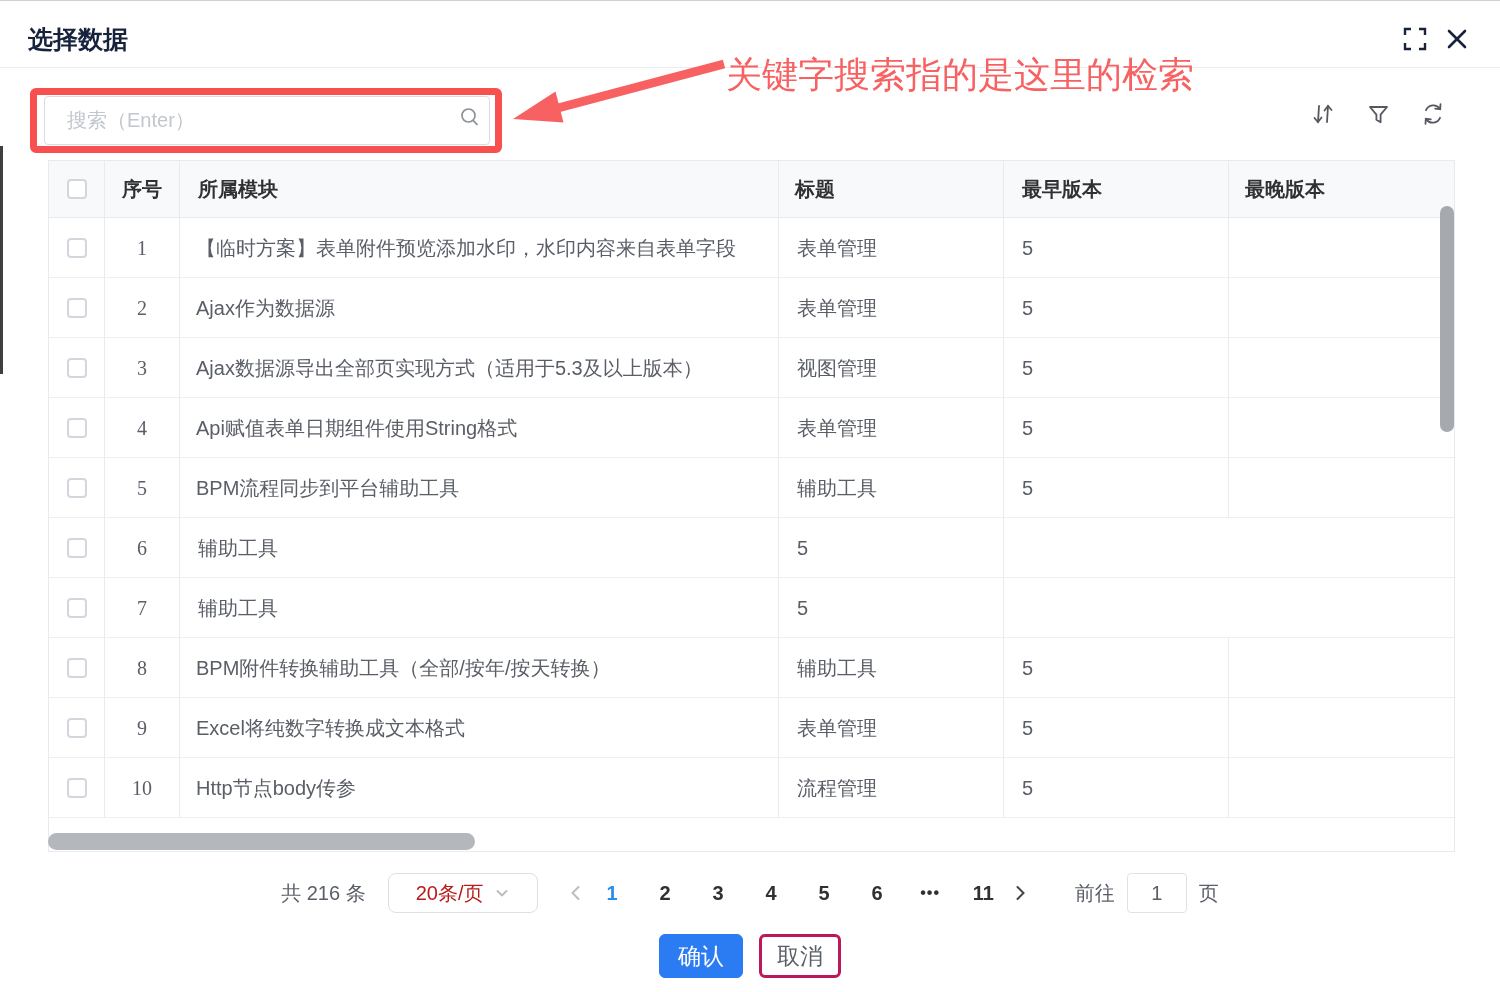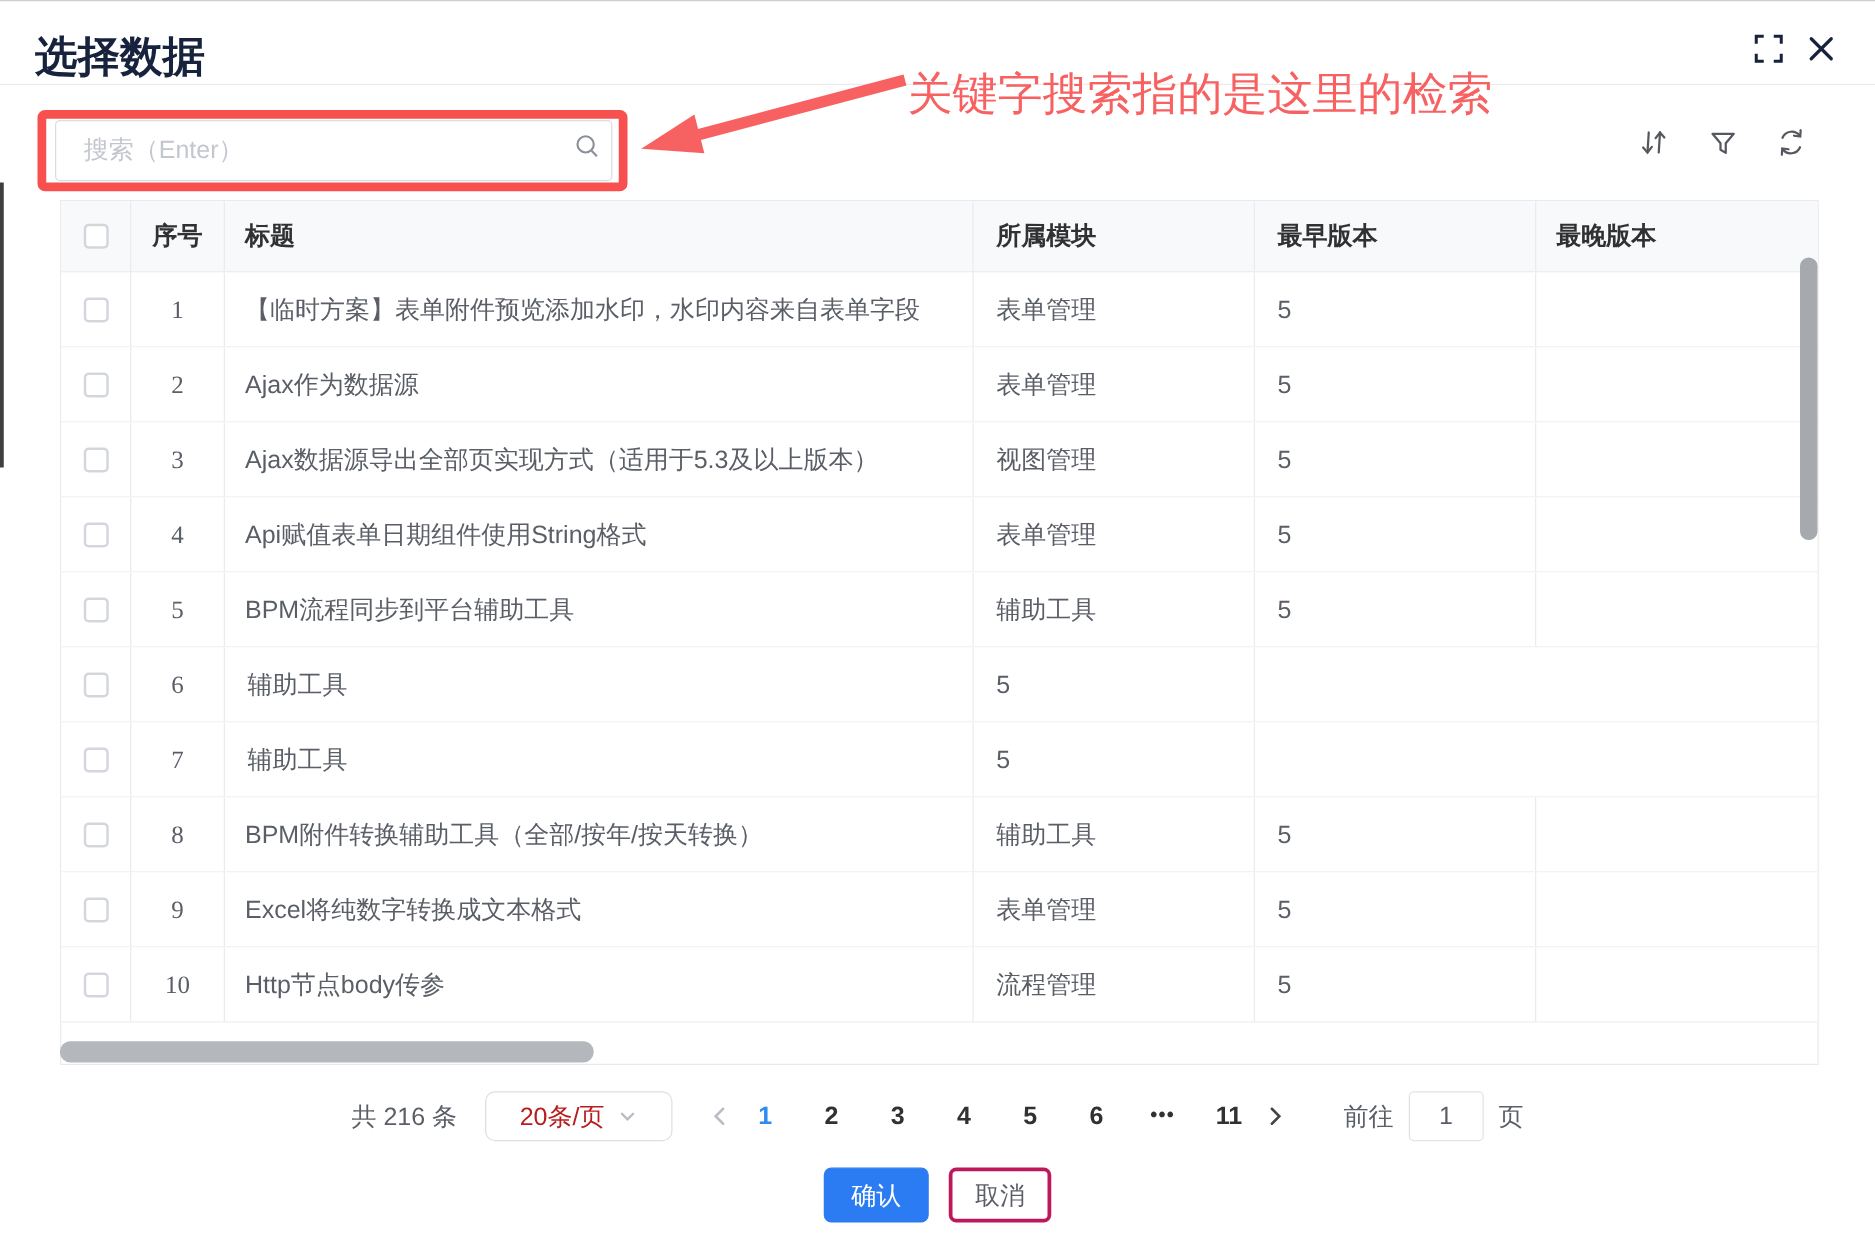--- a/index.html
+++ b/index.html
@@ -1,20 +1,20 @@
 <!DOCTYPE html>
 <html style="--primary_blue: #2b7bf3; --active_page_blue: #2d8cf0; --annotation_red: #f86161; --highlight_red: #f84f4f;"><head>
 <meta charset="utf-8">
 <style>
   * { margin:0; padding:0; box-sizing:border-box; }
   html,body { width:1500px; height:992px; background:#fff; font-family:"Liberation Sans","DejaVu Sans",sans-serif; }
   .dialog { position:relative; width:1500px; height:992px; background:#fff; border-top:1px solid #cfcfcf; overflow:hidden; }
 
   
-  .dlg-title { position:absolute; left:28px; top:22px; font-size:34px; font-weight:600; color:#17233d; }
+  .dlg-title { position:absolute; left:28px; top:22px; font-size:25px; font-weight:600; color:#17233d; }
   .hdr-icon { position:absolute; cursor:pointer; }
   .icon-fullscreen { left:1402px; top:25px; }
   .icon-close { left:1443px; top:24px; }
   .hdr-divider { position:absolute; left:0; top:66px; width:100%; height:1px; background:#ececec; }
 
   
   .search-highlight { position:absolute; left:30px; top:87px; width:472px; height:65px; border:7px solid var(--highlight_red); border-radius:6px; }
   .search-input { position:absolute; left:44px; top:95px; width:446px; height:49px; border:1px solid #d9dce1; border-radius:4px; padding:0 44px 0 22px; font-size:20px; color:#515a6e; font-family:inherit; outline:none; }
   .search-input::placeholder { color:#c2c6cd; }
   .search-icon { position:absolute; left:458px; top:104px; }
@@ -54,21 +54,21 @@
   .pg-next { color:#444; cursor:pointer; display:flex; align-items:center; }
   .pg-pages { display:flex; align-items:center; }
   .page { min-width:21px; margin:0 16px; text-align:center; font-weight:700; color:#303133; cursor:pointer; }
   .page.active { color:var(--active_page_blue); }
   .page.dots { letter-spacing:1px; font-size:16px; }
   .pg-goto { margin-left:45px; display:flex; align-items:center; }
   .goto-input { width:60px; height:40px; margin:0 12px; border:1px solid #dfe2e7; border-radius:4px; text-align:center; font-size:20px; color:#5a5e66; font-family:inherit; outline:none; }
 
   
   .footer { position:absolute; left:0; top:933px; width:100%; display:flex; justify-content:center; gap:16px; }
-  .btn { height:44px; border-radius:6px; font-size:20px; font-family:inherit; cursor:pointer; display:flex; align-items:center; justify-content:center; }
+  .btn { height:44px; border-radius:6px; font-size:23px; font-family:inherit; cursor:pointer; display:flex; align-items:center; justify-content:center; }
   .btn-confirm { width:84px; background:var(--primary_blue); color:#fff; border:1px solid var(--primary_blue); }
   .btn-cancel { width:82px; background:#fff; color:#5a5e66; border:3px solid #be185d; }
 
   svg { display:block; }
 </style>
 </head>
 <body>
 
 <div class="dialog">
 
@@ -126,22 +126,22 @@
       <polyline points="5.5,22.8 5.8,17.8 10.8,18.4"></polyline>
     </svg>
   </div>
 
   <div class="table">
     <div class="t-row t-head">
       <div class="cell c-check">
         <div class="checkbox"></div>
       </div>
       <div class="cell c-no">序号</div>
+      <div class="cell c-module">所属模块</div>
       <div class="cell">标题</div>
-      <div class="cell c-module">所属模块</div>
       <div class="cell c-early">最早版本</div>
       <div class="cell">最晚版本</div>
     </div>
     <div>
     <div class="t-row t-body-row">
       <div class="cell c-check">
         <div class="checkbox"></div>
       </div>
       <div class="cell c-no">1</div>
       <div class="cell">【临时方案】表单附件预览添加水印，水印内容来自表单字段</div>

